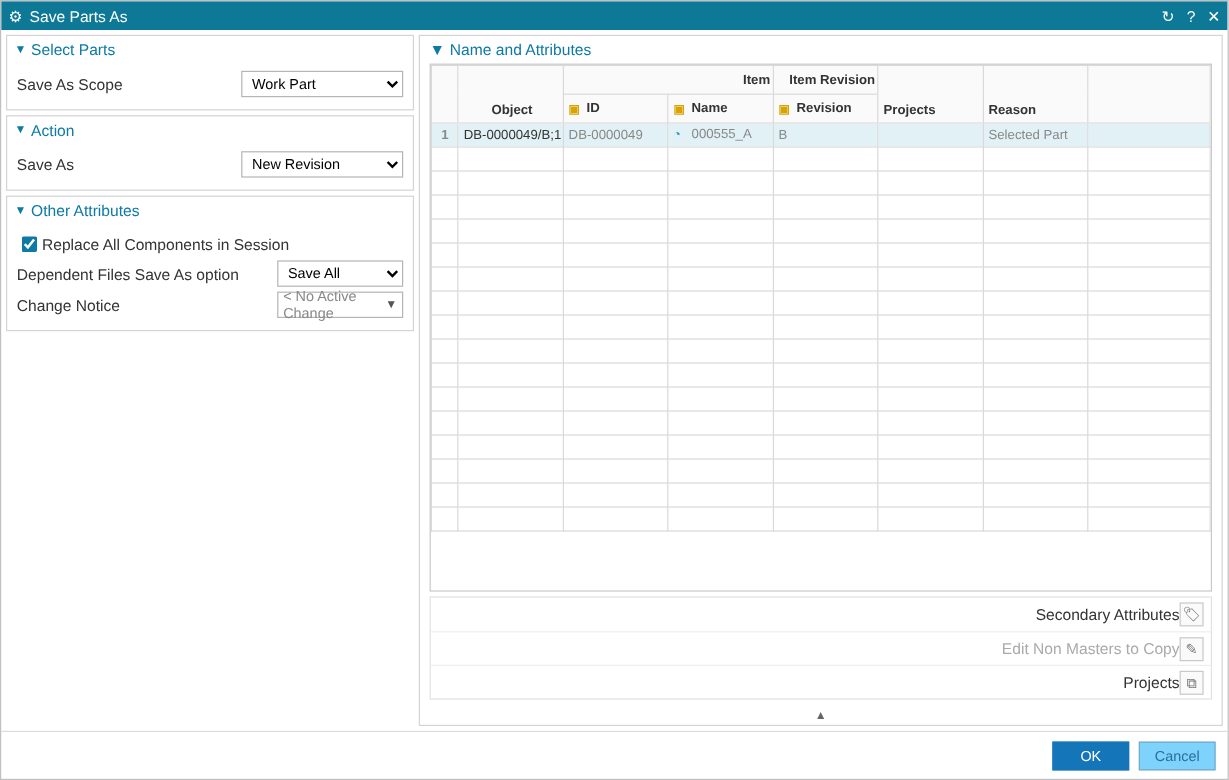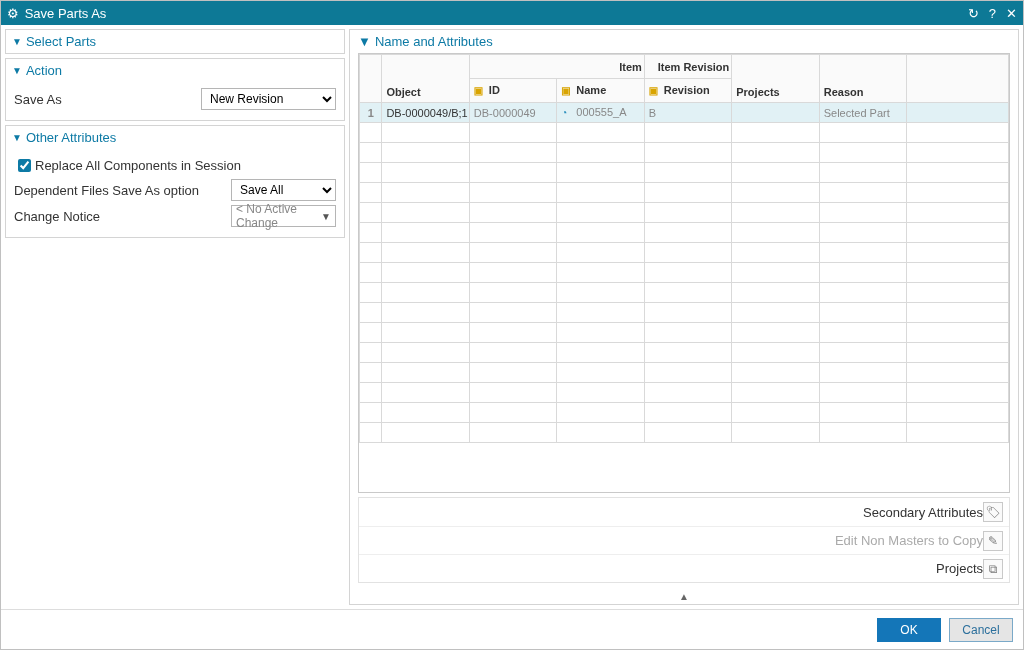--- a/index.html
+++ b/index.html
@@ -237,21 +237,21 @@
     display: flex;
     align-items: center;
     justify-content: flex-end;
     padding: 0 10px;
     gap: 8px;
   }
   .btn {
     min-width: 64px;
     height: 24px;
     border: 1px solid #7aa9c8;
-    background: #e5e5e5;
+    background: #7dd3fc;
     color: #2b6f9c;
     font-size: 12px;
     cursor: pointer;
   }
   .btn.primary {
     background: #1476b8;
     border-color: #1476b8;
     color: #fff;
     text-align: center;
   }
@@ -270,20 +270,30 @@
 </div>
 
 <div class="main">
 
   <div class="left-col">
 
     <div class="section">
       <div class="section-header">
         <span class="caret">▼</span>
         <span>Select Parts</span>
+      </div>
+      <div class="section-body">
+        <div class="row">
+          <div class="row-label">Save As Scope</div>
+          <div class="row-control">
+            <select>
+              <option>Work Part</option>
+            </select>
+          </div>
+        </div>
       </div>
     </div>
 
     <div class="section">
       <div class="section-header">
         <span class="caret">▼</span>
         <span>Action</span>
       </div>
       <div class="section-body">
         <div class="row">
@@ -343,21 +353,21 @@
             <col class="col-id">
             <col class="col-name">
             <col class="col-rev">
             <col class="col-proj">
             <col class="col-reason">
             <col class="col-extra">
         </colgroup>
         <thead>
           <tr class="group">
             <th rowspan="2" class="rownum"></th>
-            <th rowspan="2" style="vertical-align:bottom;text-align:left;padding-left:4px">Object</th>
+            <th rowspan="2" style="vertical-align:bottom;text-align:center;padding-left:4px">Object</th>
             <th colspan="2">Item</th>
             <th>Item Revision</th>
             <th rowspan="2" style="vertical-align:bottom;text-align:left;padding-left:4px">Projects</th>
             <th rowspan="2" style="vertical-align:bottom;text-align:left;padding-left:4px">Reason</th>
             <th rowspan="2"></th>
           </tr>
           <tr class="cols">
             <th><span class="th-icon ic-yellow">▣</span><span>ID</span></th>
             <th><span class="th-icon ic-yellow">▣</span><span>Name</span></th>
             <th><span class="th-icon ic-yellow">▣</span><span>Revision</span></th>

